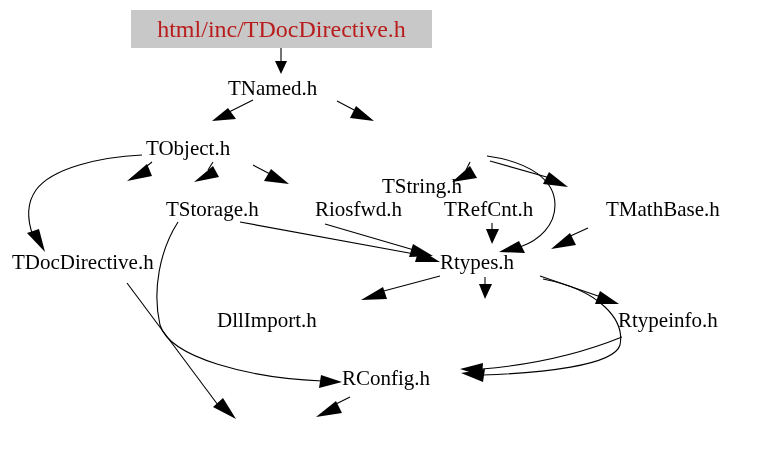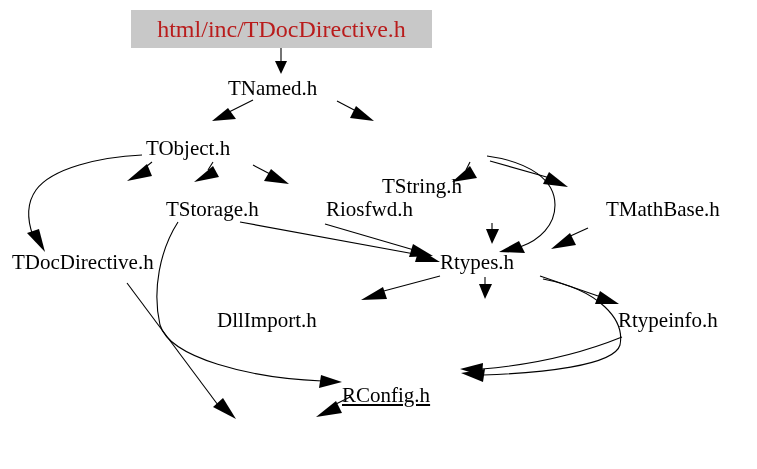--- a/index.html
+++ b/index.html
@@ -152,21 +152,22 @@
     </g>
 
   </svg>
 
   <div class="node-root" style="left:131px;top:10px;width:301px;height:38px;">html/inc/TDocDirective.h</div>
 
   <div class="node-label" style="left:228px;top:78px;">TNamed.h</div>
   <div class="node-label" style="left:146px;top:138px;">TObject.h</div>
   <div class="node-label" style="left:382px;top:138px;margin-top:38px;">TString.h</div>
   <div class="node-label" style="left:166px;top:199px;">TStorage.h</div>
-  <div class="node-label" style="left:326px;top:199px;">Riosfwd.h</div>
+  <div class="node-label" style="left:315px;top:199px;">Riosfwd.h</div>
+  <div class="node-label" style="left:444px;top:199px;">TRefCnt.h</div>
   <div class="node-label" style="left:578px;top:199px;margin-left:28px;">TMathBase.h</div>
   <div class="node-label" style="left:12px;top:252px;">TDocDirective.h</div>
   <div class="node-label" style="left:440px;top:252px;">Rtypes.h</div>
   <div class="node-label" style="left:217px;top:310px;">DllImport.h</div>
   <div class="node-label" style="left:618px;top:310px;">Rtypeinfo.h</div>
-  <div class="node-label" style="left:342px;top:385px;text-decoration:underline;">RConfig.h</div>
+  <div class="node-label" style="left:342px;top:368px;">RConfig.h</div>
 
 </div>
 
 </body></html>

